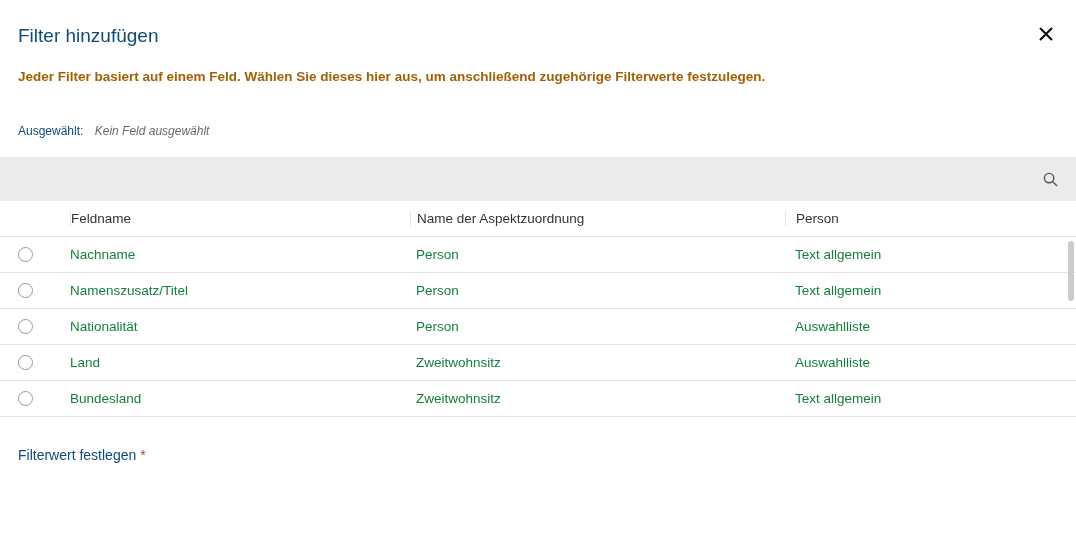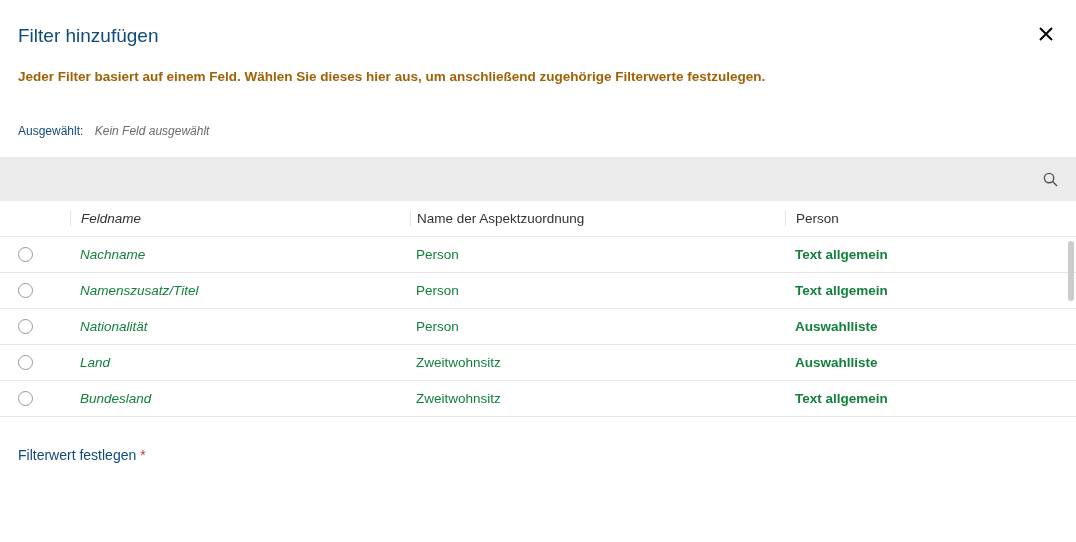--- a/index.html
+++ b/index.html
@@ -104,43 +104,40 @@
       align-items: center;
     }
     .col-radio {
       width: 70px;
       padding-left: 18px;
       display: flex;
       align-items: center;
     }
     .col-name {
       flex: 0 0 340px;
-      padding-left: 10px;
       border-left: 1px solid #e4e4e4;
-      font-style: italic;
     }
     .table-row .col-name {
       border-left: none;
     }
     .col-aspect {
       flex: 0 0 375px;
       padding-left: 6px;
       border-left: 1px solid #e4e4e4;
     }
     .table-row .col-aspect {
       border-left: none;
     }
     .col-type {
       flex: 1;
       padding-left: 10px;
       border-left: 1px solid #e4e4e4;
     }
     .table-row .col-type {
       border-left: none;
-      font-weight: bold;
     }
     .radio-circle {
       width: 15px;
       height: 15px;
       border: 1.5px solid #999;
       border-radius: 50%;
       background: #fff;
       cursor: pointer;
     }
     .section-title {

